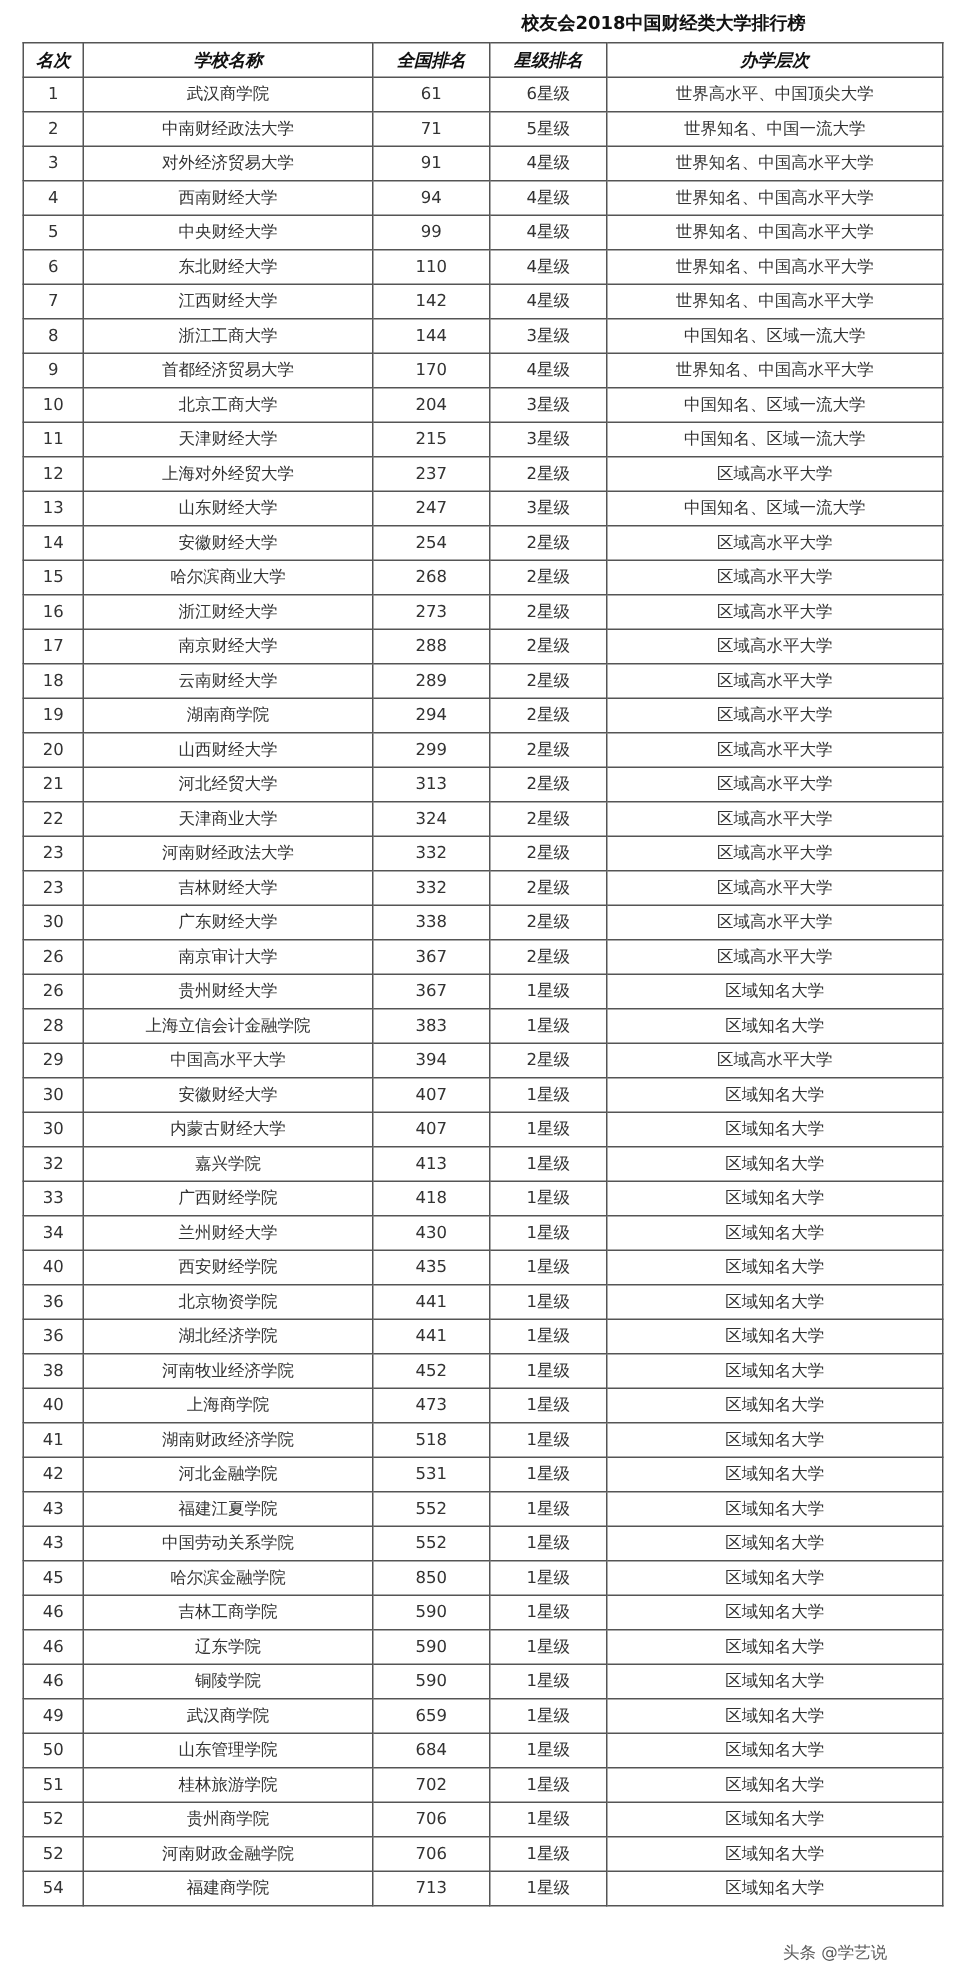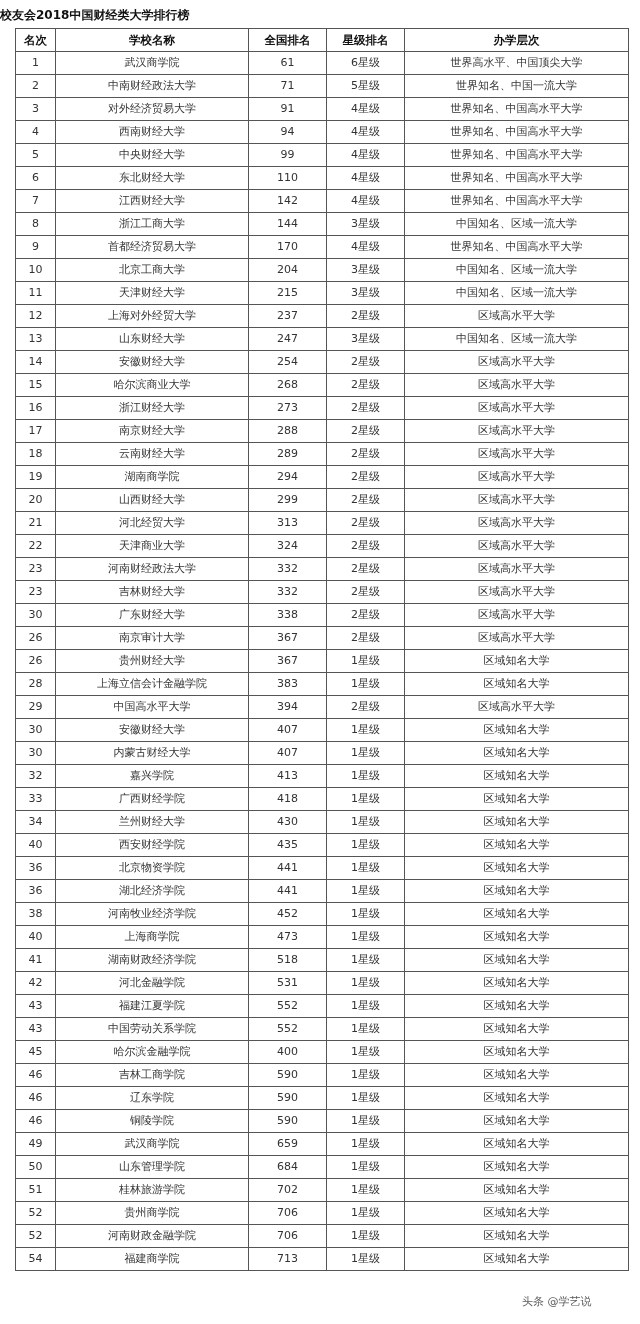--- a/index.html
+++ b/index.html
@@ -1,25 +1,25 @@
 <!DOCTYPE html>
 <html><head>
 <meta charset="utf-8">
 <style>
   html, body { margin: 0; padding: 0; background: #ffffff; }
   body { width: 640px; height: 1324px; position: relative; overflow: hidden;
          font-family: "DejaVu Sans", "Liberation Sans", sans-serif; color: #222; }
-  .title { position: absolute; top: 6px; left: 0; width: 537px; text-align: left;
+  .title { position: absolute; top: 6px; left: 0; width: 537px; text-align: right;
            font-size: 12px; font-weight: bold; line-height: 18px; color: #111; }
   table.rank { position: absolute; top: 28px; left: 15px; width: 613px;
                border-collapse: collapse; table-layout: fixed; }
   table.rank th, table.rank td { border: 1px solid #555; text-align: center;
                height: 22px; padding: 0; font-size: 11px; line-height: 22px;
                white-space: nowrap; overflow: hidden; }
-  table.rank th { font-weight: bold; font-size: 11.5px; color: #111; }
+  table.rank th { font-weight: bold; font-size: 11.5px; color: #111; font-style: italic; }
   table.rank td { color: #333; }
   col.c1 { width: 40px; } col.c2 { width: 193px; } col.c3 { width: 78px; }
   col.c4 { width: 78px; } col.c5 { width: 224px; }
   .watermark { position: absolute; left: 522px; top: 1294px; font-size: 11px;
                color: rgba(60,60,60,0.85); text-shadow: 0 0 2px #fff, 0 0 2px #fff; }
 </style>
 </head>
 <body>
 
 <div class="title">校友会2018中国财经类大学排行榜</div>
@@ -339,21 +339,21 @@
       <tr>
         <td>43</td>
         <td>中国劳动关系学院</td>
         <td>552</td>
         <td>1星级</td>
         <td>区域知名大学</td>
       </tr>
       <tr>
         <td>45</td>
         <td>哈尔滨金融学院</td>
-        <td>400</td>
+        <td>850</td>
         <td>1星级</td>
         <td>区域知名大学</td>
       </tr>
       <tr>
         <td>46</td>
         <td>吉林工商学院</td>
         <td>590</td>
         <td>1星级</td>
         <td>区域知名大学</td>
       </tr>

